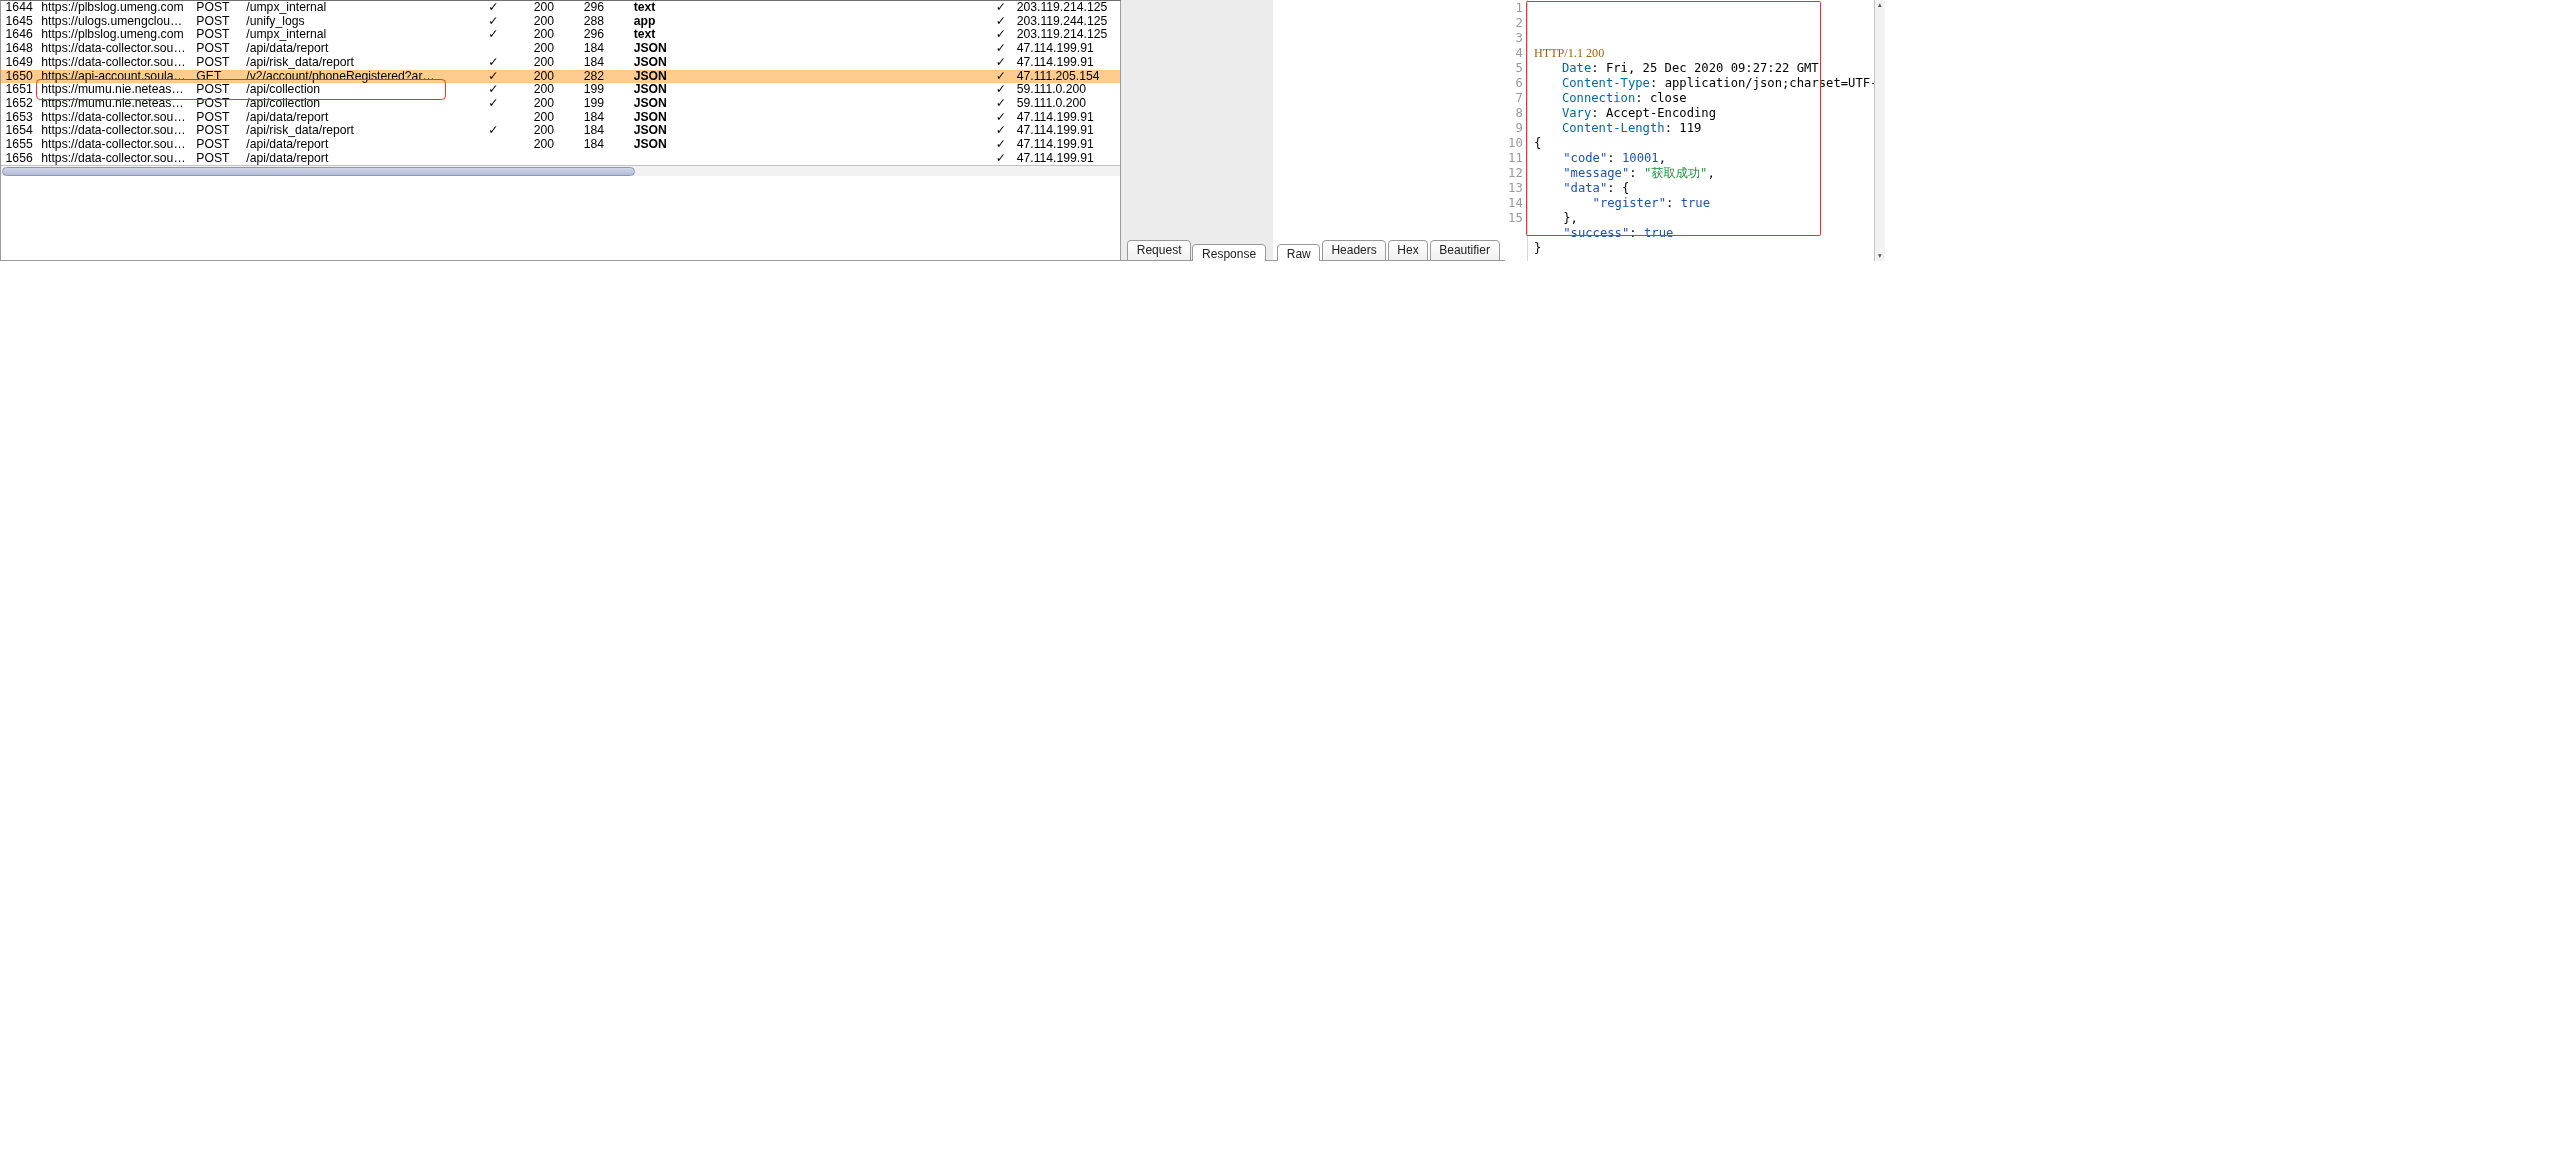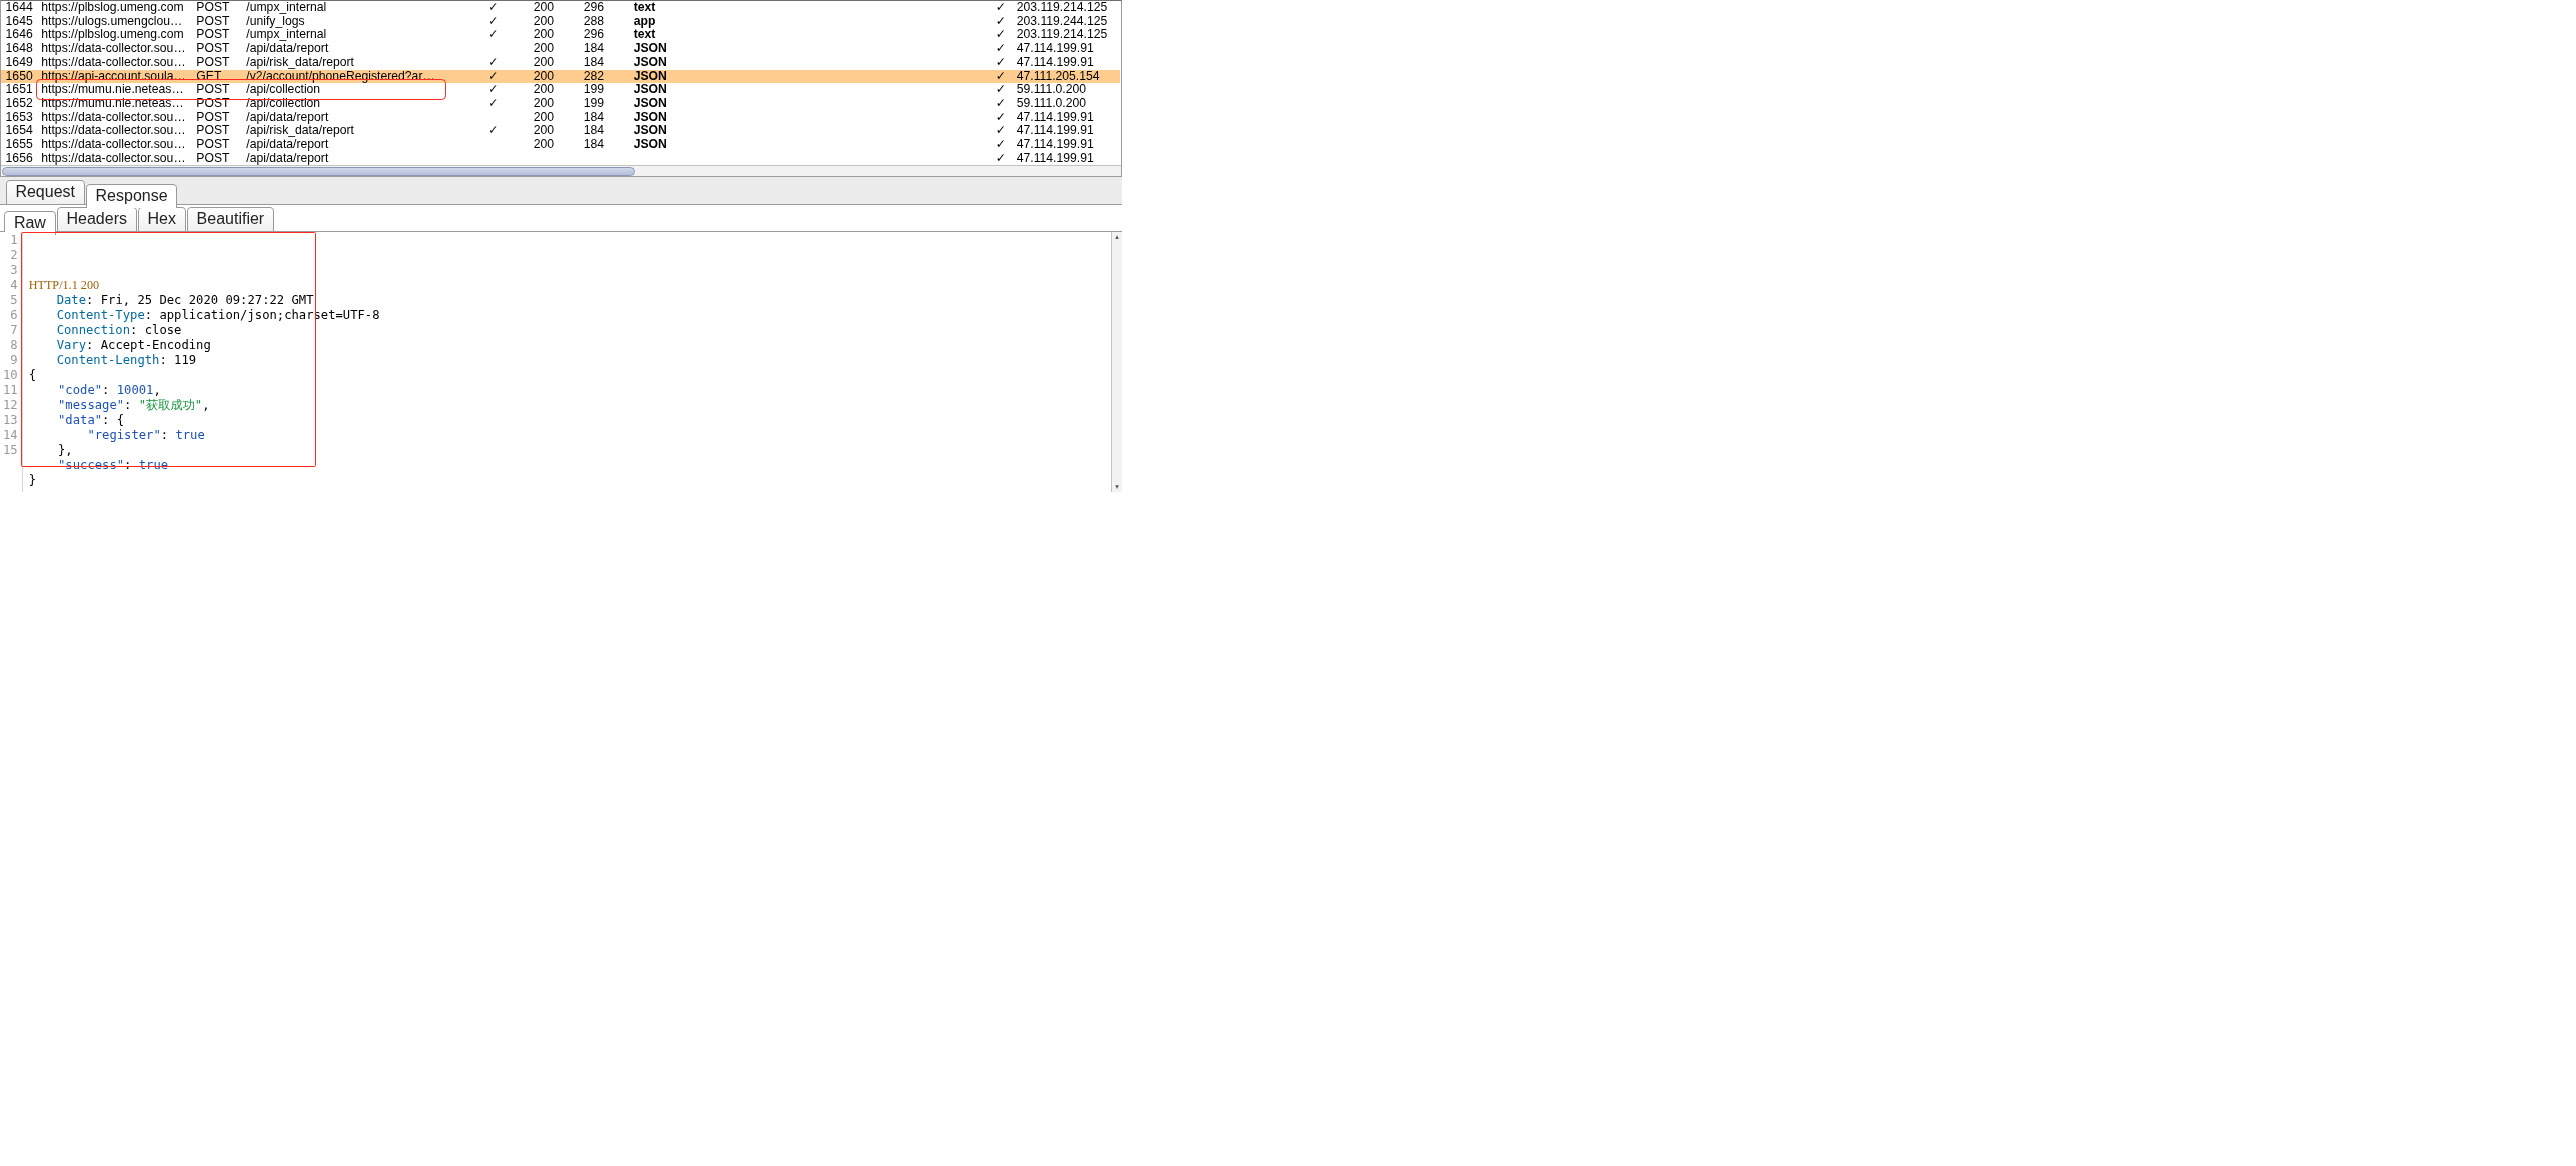--- a/index.html
+++ b/index.html
@@ -5,21 +5,20 @@
   * { box-sizing: border-box; }
   html, body {
     margin: 0; padding: 0;
     font-family: "Helvetica Neue", Arial, sans-serif;
     font-size: 12.2px;
     background: #ffffff;
     color: #000;
   }
   .app {
     display: flex;
-    flex-direction: column;
     width: 1122px;
   }
 
   
   .grid-wrap {
     border: 0.7px solid #9c9c9c;
     border-top: 0.7px solid #6f6f6f;
     position: relative;
   }
   .grid {
@@ -93,21 +92,21 @@
     background: #ffffff;
     padding: 1.4px 4.3px 0 4.3px;
   }
   .tab {
     padding: 2.2px 8.6px 2.9px 8.6px;
     margin-right: 1.4px;
     border: 0.7px solid #999;
     border-bottom: none;
     border-radius: 4.3px 4.3px 0 0;
     background: linear-gradient(#ffffff,#f0f0f0);
-    font-size: 16px;
+    font-size: 12px;
     color: #222;
     cursor: default;
     text-align: center;
   }
   .tab.active {
     background: #ffffff;
     position: relative;
     top: 4px;
   }
 

